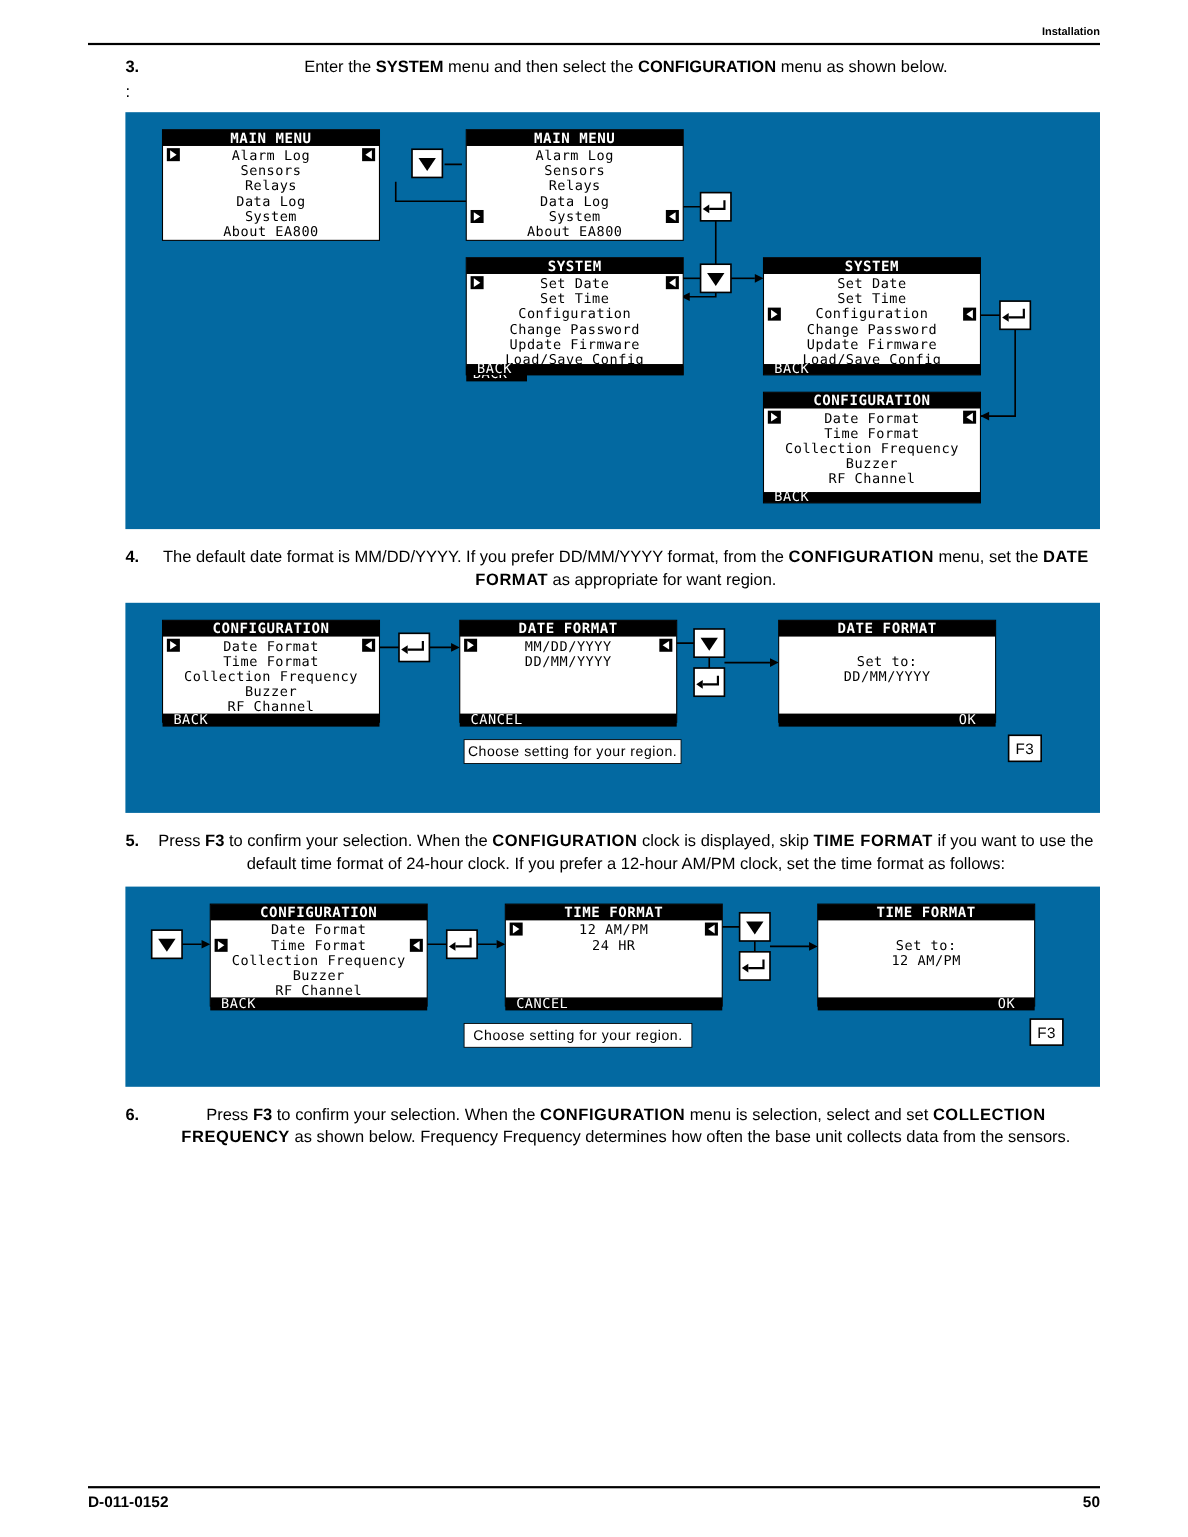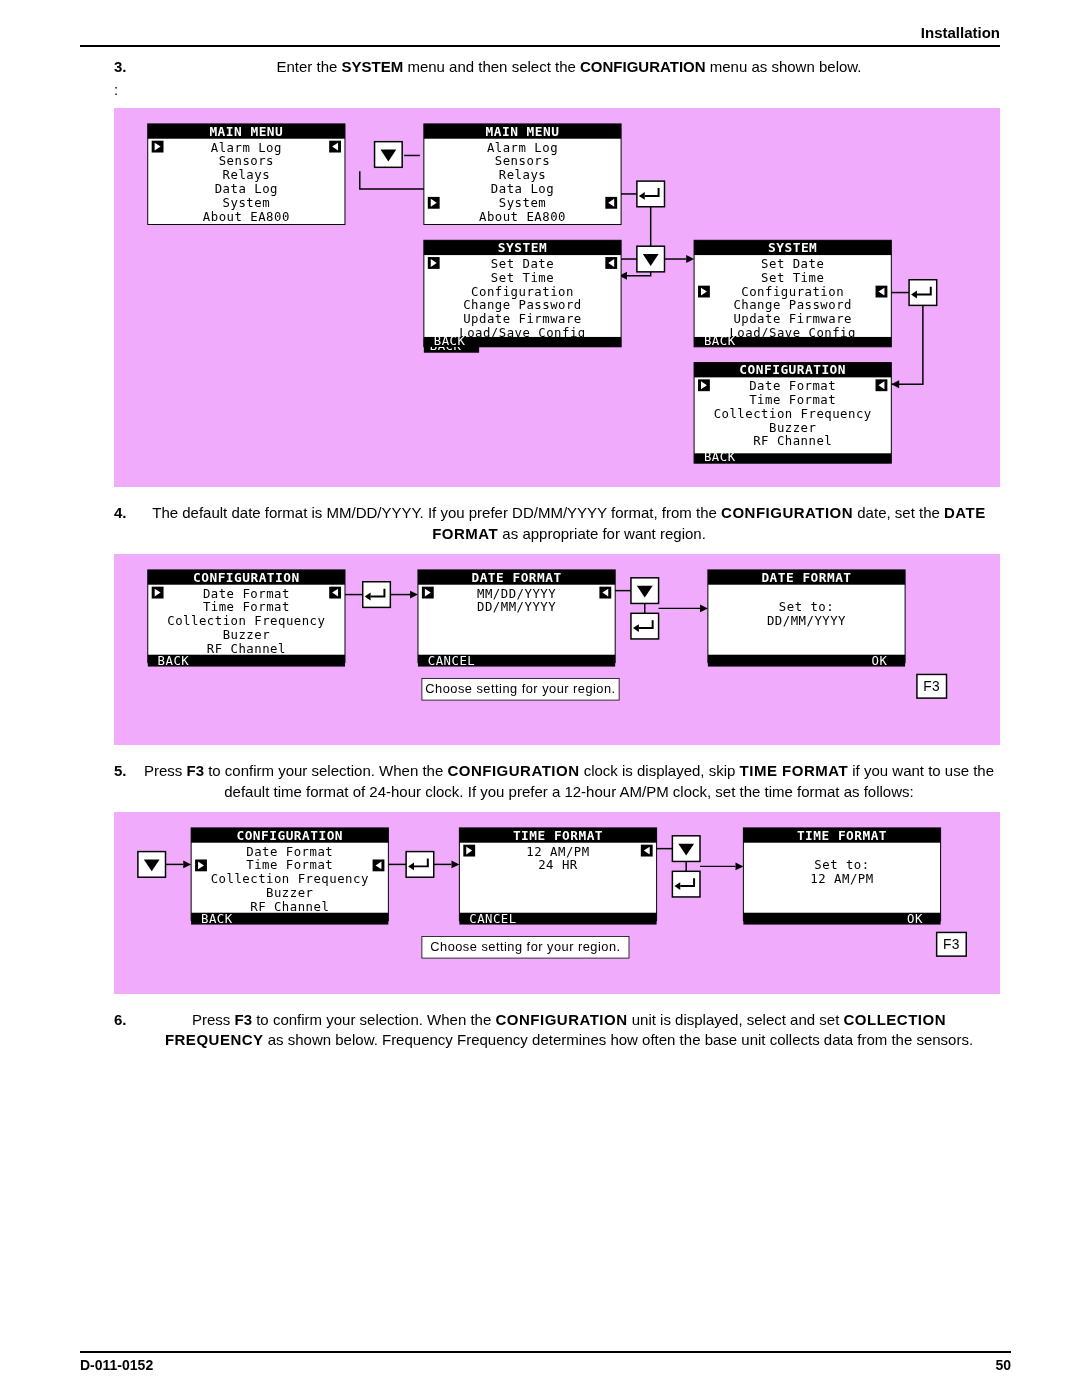--- a/index.html
+++ b/index.html
@@ -12,21 +12,21 @@
     width: 1080px;
     min-height: 1397px;
     margin: 0 auto;
     padding: 24px 80px 36px 80px;
     box-sizing: border-box;
     position: relative;
   }
   .hdr {
     text-align: right;
     font-weight: bold;
-    font-size: 15px;
+    font-size: 10px;
     margin-bottom: 2px;
   }
   .hr {
     height: 2px;
     background: #000;
     margin: 4px 0 10px 0;
   }
   .step {
     display: flex;
     font-size: 15px;
@@ -41,21 +41,21 @@
   .step-text {
     flex: 1;
     margin-right: 4px;
     text-align: center;
   }
   .step-text b { font-weight: bold; }
   .bc { font-weight: bold; font-family: Arial, Helvetica, sans-serif; letter-spacing: .5px; }
 
   
   .panel {
-    background: #f0abfc;
+    background: #0369a1;
     margin: 10px 0 16px 34px;
     padding: 10px 14px 14px 14px;
     position: relative;
   }
   .panel svg { display: block; width: 100%; height: auto; }
 
   
   .lcd {
     font-family: "Lucida Console", Menlo, monospace;
     letter-spacing: 0.5px;
@@ -83,21 +83,21 @@
   .caption {
     font-size: 13px;
     font-family: Arial, sans-serif;
     fill: #000;
   }
 
   .footer {
     position: absolute;
     bottom: 24px;
     left: 80px;
-    right: 69px;
+    right: 80px;
   }
   .footer .hr { margin: 4px 0; }
   .footer-row { display:flex; justify-content: space-between; font-weight: bold; font-size: 14px; }
 </style>
 </head>
 <body>
 
 <div class="page">
 
   <div class="hdr">Installation</div>
@@ -243,21 +243,21 @@
         <text x="100" y="84" text-anchor="middle" class="line">RF Channel</text>
       </g>
       <rect x="574" y="340" width="200" height="10" fill="#000"></rect>
       <text x="584" y="348" class="foot">BACK</text>
     </svg>
   </div>
 
   <div class="step">
     <div class="step-num">4.</div>
     <div class="step-text">
-      <span>The default date format is MM/DD/YYYY. If you prefer DD/MM/YYYY format, from the </span><span class="bc">CONFIGURATION</span><span> date, set the </span><span class="bc">DATE FORMAT</span><span> as appropriate for want region.</span>
+      <span>The default date format is MM/DD/YYYY. If you prefer DD/MM/YYYY format, from the </span><span class="bc">CONFIGURATION</span><span> menu, set the </span><span class="bc">DATE FORMAT</span><span> as appropriate for want region.</span>
     </div>
   </div>
 
   <div class="panel">
     <svg viewBox="0 0 870 170" class="lcd">
       <defs>
         <g id="curL2">
             <rect x="0" y="0" width="12" height="12" fill="#000"></rect>
             <polygon points="3,2 9,6 3,10" fill="#fff"></polygon>
           </g>
@@ -436,21 +436,21 @@
       </g>
 
       <rect x="298" y="116" width="210" height="22" fill="#fff" stroke="#000" stroke-width="0.8"></rect>
       <text x="403" y="131" text-anchor="middle" class="caption">Choose setting for your region.</text>
     </svg>
   </div>
 
   <div class="step">
     <div class="step-num">6.</div>
     <div class="step-text">
-      <span>Press </span><b>F3</b><span> to confirm your selection. When the </span><span class="bc">CONFIGURATION</span><span> unit is displayed, select and set </span><span class="bc">COLLECTION FREQUENCY</span><span> as shown below. Frequency Frequency determines how often the base unit collects data from the sensors.</span>
+      <span>Press </span><b>F3</b><span> to confirm your selection. When the </span><span class="bc">CONFIGURATION</span><span> menu is selection, select and set </span><span class="bc">COLLECTION FREQUENCY</span><span> as shown below. Frequency Frequency determines how often the base unit collects data from the sensors.</span>
     </div>
   </div>
 
   <div class="footer">
     <div class="hr"></div>
     <div class="footer-row">
       <span>D-011-0152</span>
       <span>50</span>
     </div>
   </div>

